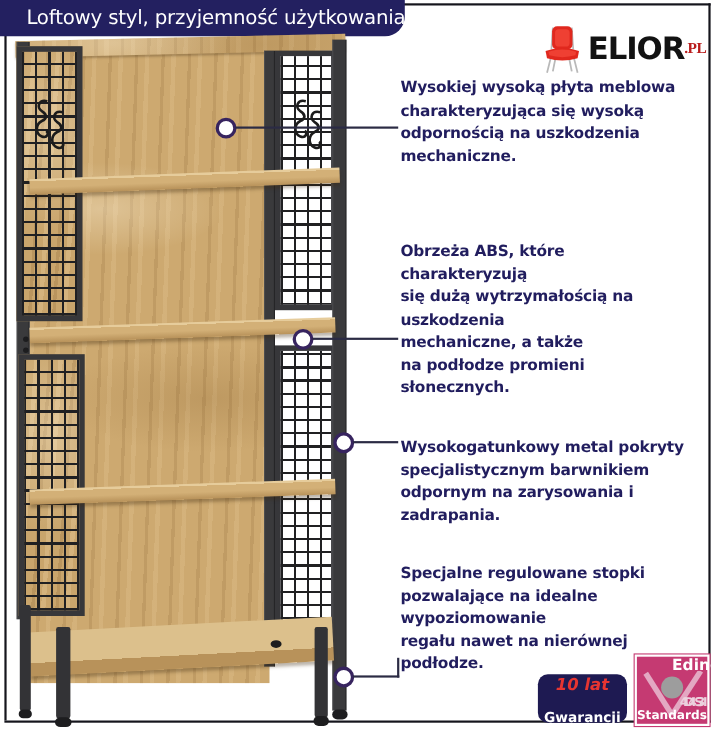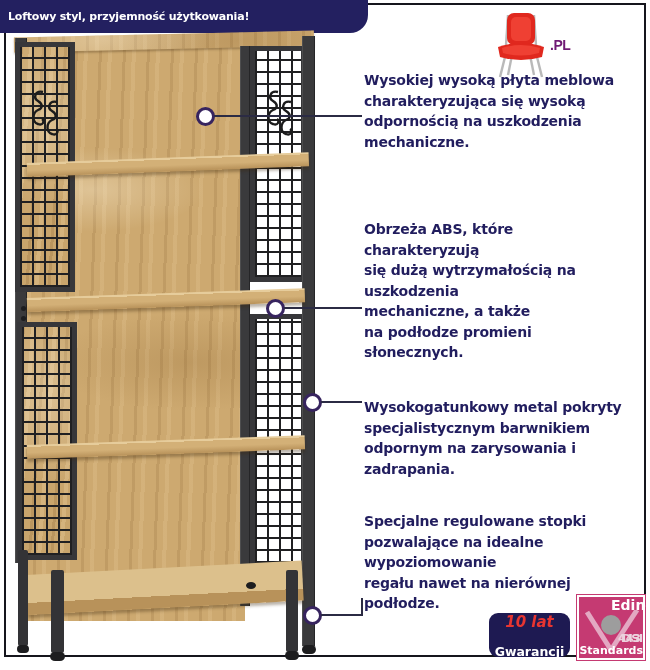--- a/index.html
+++ b/index.html
@@ -10,28 +10,28 @@
   .abs{position:absolute;}
   
   .frame-line{background:#15151c;position:absolute;}
   
   .banner{
     position:absolute;left:0;top:0;width:368px;height:33px;
     background:#232060;border-bottom-right-radius:18px;
     display:flex;align-items:center;
   }
   .banner span{
-    color:#ffffff;font-family:"DejaVu Sans",sans-serif;font-weight:bold;
-    font-size:11px;letter-spacing:-0.2px;padding-left:8px;white-space:nowrap;
+    color:#ffffff;font-family:"DejaVu Sans",sans-serif;font-weight:normal;
+    font-size:18px;letter-spacing:-0.2px;padding-left:24px;white-space:nowrap;
   }
   
   .logo{position:absolute;left:492px;top:10px;width:150px;height:70px;display:flex;align-items:center;}
   .logo-text{font-family:"DejaVu Sans",sans-serif;font-weight:bold;color:#121212;
     font-size:28px;letter-spacing:-1px;line-height:1;margin-left:4px;}
-  .logo-tld{font-family:Liberation Sans, sans-serif;font-weight:bold;color:#701a75;
+  .logo-tld{font-family:Liberation Serif, serif;font-weight:bold;color:#b91c1c;
     font-size:14px;letter-spacing:-0.5px;}
   
   .wood{
     background-color:#cda970;
     background-image:
       radial-gradient(ellipse 160px 60px at 30% 25%, rgba(255,244,220,.35), transparent 70%),
       radial-gradient(ellipse 200px 70px at 75% 55%, rgba(120,80,30,.18), transparent 70%),
       repeating-linear-gradient(92deg, rgba(139,101,52,.20) 0 3px, rgba(0,0,0,0) 3px 9px,
         rgba(230,200,150,.28) 9px 13px, rgba(0,0,0,0) 13px 24px);
   }
@@ -81,21 +81,21 @@
   .edinos{
     position:absolute;left:577px;top:595px;width:64px;height:61px;
     background:#c53a72;border:2px solid #ffffff;box-shadow:0 0 0 1px #c53a72;
   }
   .edinos .brand{position:absolute;top:0;left:0;right:0;text-align:center;
     color:#ffffff;font-family:"DejaVu Sans",sans-serif;font-weight:bold;font-size:14px;padding-left:32px;}
   .edinos .dsi{position:absolute;left:3px;top:35px;color:#ecd2de;
     font-family:"DejaVu Sans",sans-serif;font-weight:bold;font-size:11px;margin-left:40px;}
   .edinos .num{position:absolute;right:2px;top:35px;color:#ecd2de;
     font-family:"DejaVu Sans",sans-serif;font-weight:bold;font-size:11px;}
-  .edinos .std{position:absolute;bottom:1px;left:0;right:0;text-align:right;
+  .edinos .std{position:absolute;bottom:1px;left:0;right:0;text-align:left;
     color:#ffffff;font-family:"DejaVu Sans",sans-serif;font-weight:bold;font-size:11px;}
 </style>
 </head>
 <body>
 
 <div class="frame-line" style="left:360px;top:3px;width:286px;height:2px;"></div>
 <div class="frame-line" style="left:644px;top:3px;width:2px;height:654px;"></div>
 <div class="frame-line" style="left:4px;top:655px;width:642px;height:2px;"></div>
 <div class="frame-line" style="left:4px;top:30px;width:2px;height:625px;"></div>
 
@@ -111,20 +111,21 @@
       <path d="M14 42 L8 66"></path>
         <path d="M44 42 L50 66"></path>
       <path d="M20 44 L16 64"></path>
         <path d="M38 44 L42 64"></path>
     </g>
     <rect x="15" y="2" width="28" height="32" rx="7" fill="#e0281e"></rect>
     <rect x="19" y="6" width="20" height="24" rx="5" fill="#ef4033"></rect>
     <path d="M6 36 Q29 28 52 36 L50 46 Q29 52 8 46 Z" fill="#e0281e"></path>
     <path d="M10 37 Q29 31 48 37 L47 42 Q29 47 11 42 Z" fill="#ef4033"></path>
   </svg>
+  <span class="logo-text">ELIOR</span>
     <span class="logo-tld">.PL</span>
 </div>
 
 <div class="abs" style="left:4px;top:30px;width:341px;height:627px;">
 
   <div class="abs wood" style="left:23px;top:16px;width:218px;height:575px;"></div>
 
   <div class="abs wood" style="left:10px;top:4px;width:300px;height:15px;transform:rotate(-1.3deg);box-shadow:0 2px 2px rgba(60,40,15,.3);"></div>
 
   <div class="abs metal" style="left:11px;top:8px;width:12px;height:525px;"></div>

